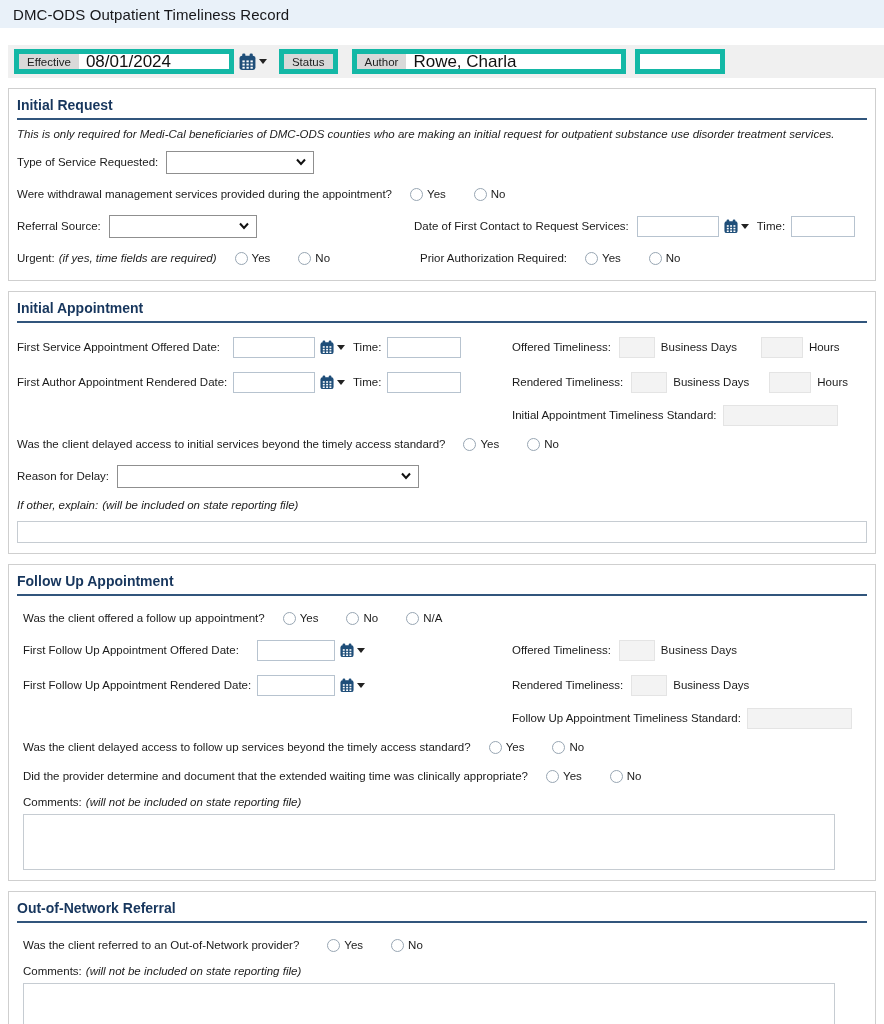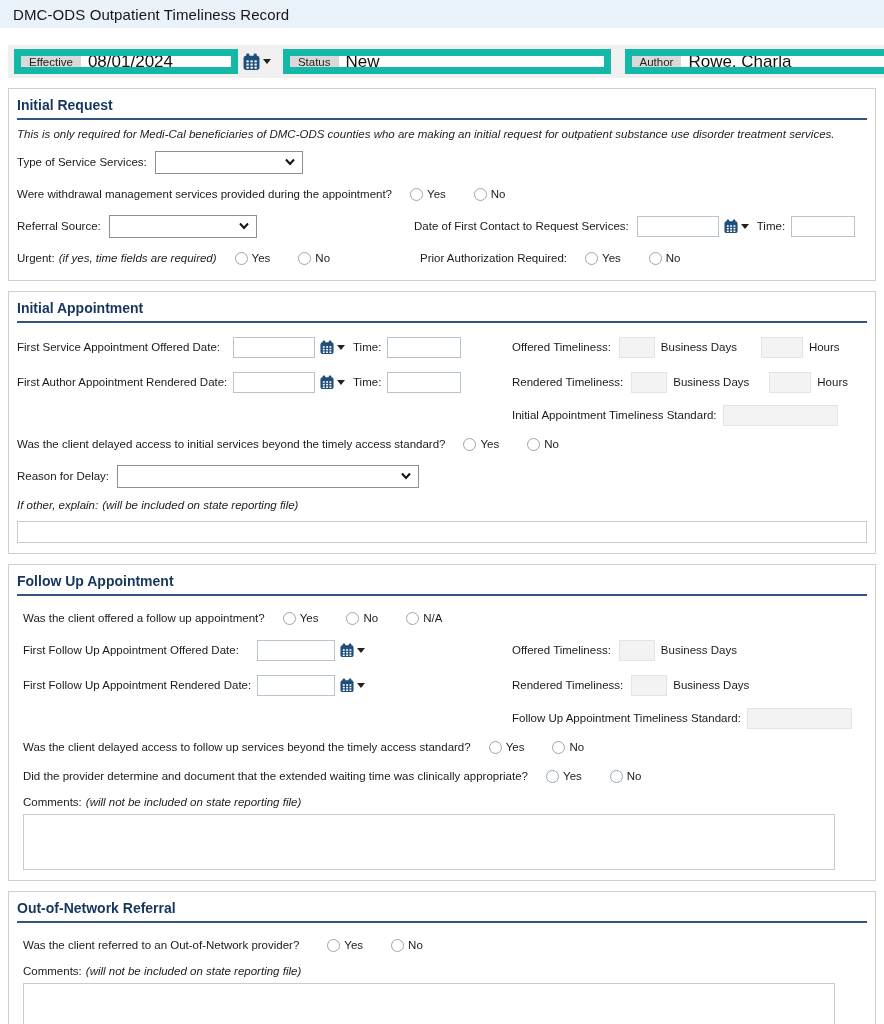--- a/index.html
+++ b/index.html
@@ -7,21 +7,21 @@
   body { font-family:"Liberation Sans", sans-serif; color:#1b1b1b; }
   .page { width:884px; height:1024px; overflow:hidden; background:#fff; position:relative; }
 
   
   .titlebar { height:28px; background:#e9f1f9; display:flex; align-items:center; padding-left:13px; }
   .titlebar .t { font-size:15px; color:#17171a; letter-spacing:.1px; }
 
   
   .headerbar { margin:17px 0 0 8px; width:876px; background:#f0f0f0; padding:4px 0 4px 6px;
                display:flex; align-items:center; overflow:hidden; }
-  .hgroup { display:inline-flex; align-items:stretch; border:7px solid #14b8a6; background:#fff; height:25px; flex:none; }
+  .hgroup { display:inline-flex; align-items:stretch; border:5px solid #14b8a6; background:#fff; height:25px; flex:none; }
   .hlabel { background:#d9d9d9; display:flex; align-items:center; padding:0 8px; font-size:11.5px; color:#222; }
   .hinput { border:none; outline:none; font-size:17px; padding:0 7px; height:100%; font-family:inherit; color:#111; }
 
   
   .cal { display:inline-flex; align-items:center; margin-left:5px; cursor:pointer; flex:none; }
   .caret { width:0; height:0; border-left:4px solid transparent; border-right:4px solid transparent;
            border-top:5px solid #222; margin-left:3px; }
 
   
   section { margin:10px 8px 0; border:1px solid #cfcfcf; background:#fff; padding:5px 8px 10px; }
@@ -88,37 +88,36 @@
       <input class="hinput" style="width: 150px;" value="08/01/2024">
     </span>
     <span class="cal">
       <svg width="17" height="18" viewBox="0 0 16 17">
           <use href="#calsvg"></use>
         </svg>
       <span class="caret"></span>
     </span>
     <span class="hgroup" style="margin-left:12px">
       <span class="hlabel">Status</span>
-      <input class="hinput" style="width: 265px;" value="New">
     </span>
     <span class="hgroup" style="margin-left:14px">
       <span class="hlabel">Author</span>
       <input class="hinput" style="width: 215px;" value="Rowe, Charla">
     </span>
     <span class="hgroup" style="margin-left:9px">
       <input class="hinput" style="width: 80px;">
     </span>
   </div>
 
   <section>
     <h2>Initial Request</h2>
     <div class="note">This is only required for Medi-Cal beneficiaries of DMC-ODS counties who are making an initial request for outpatient substance use disorder treatment services.</div>
 
     <div class="row">
-      <span class="lbl">Type of Service Services:</span>
+      <span class="lbl">Type of Service Requested:</span>
       <span class="sel" style="width:148px">
         <svg width="12" height="8" viewBox="0 0 12 8">
             <use href="#chevsvg"></use>
           </svg>
       </span>
     </div>
 
     <div class="row">
       <span class="lbl">Were withdrawal management services provided during the appointment?</span>
       <span class="ropt g18">

